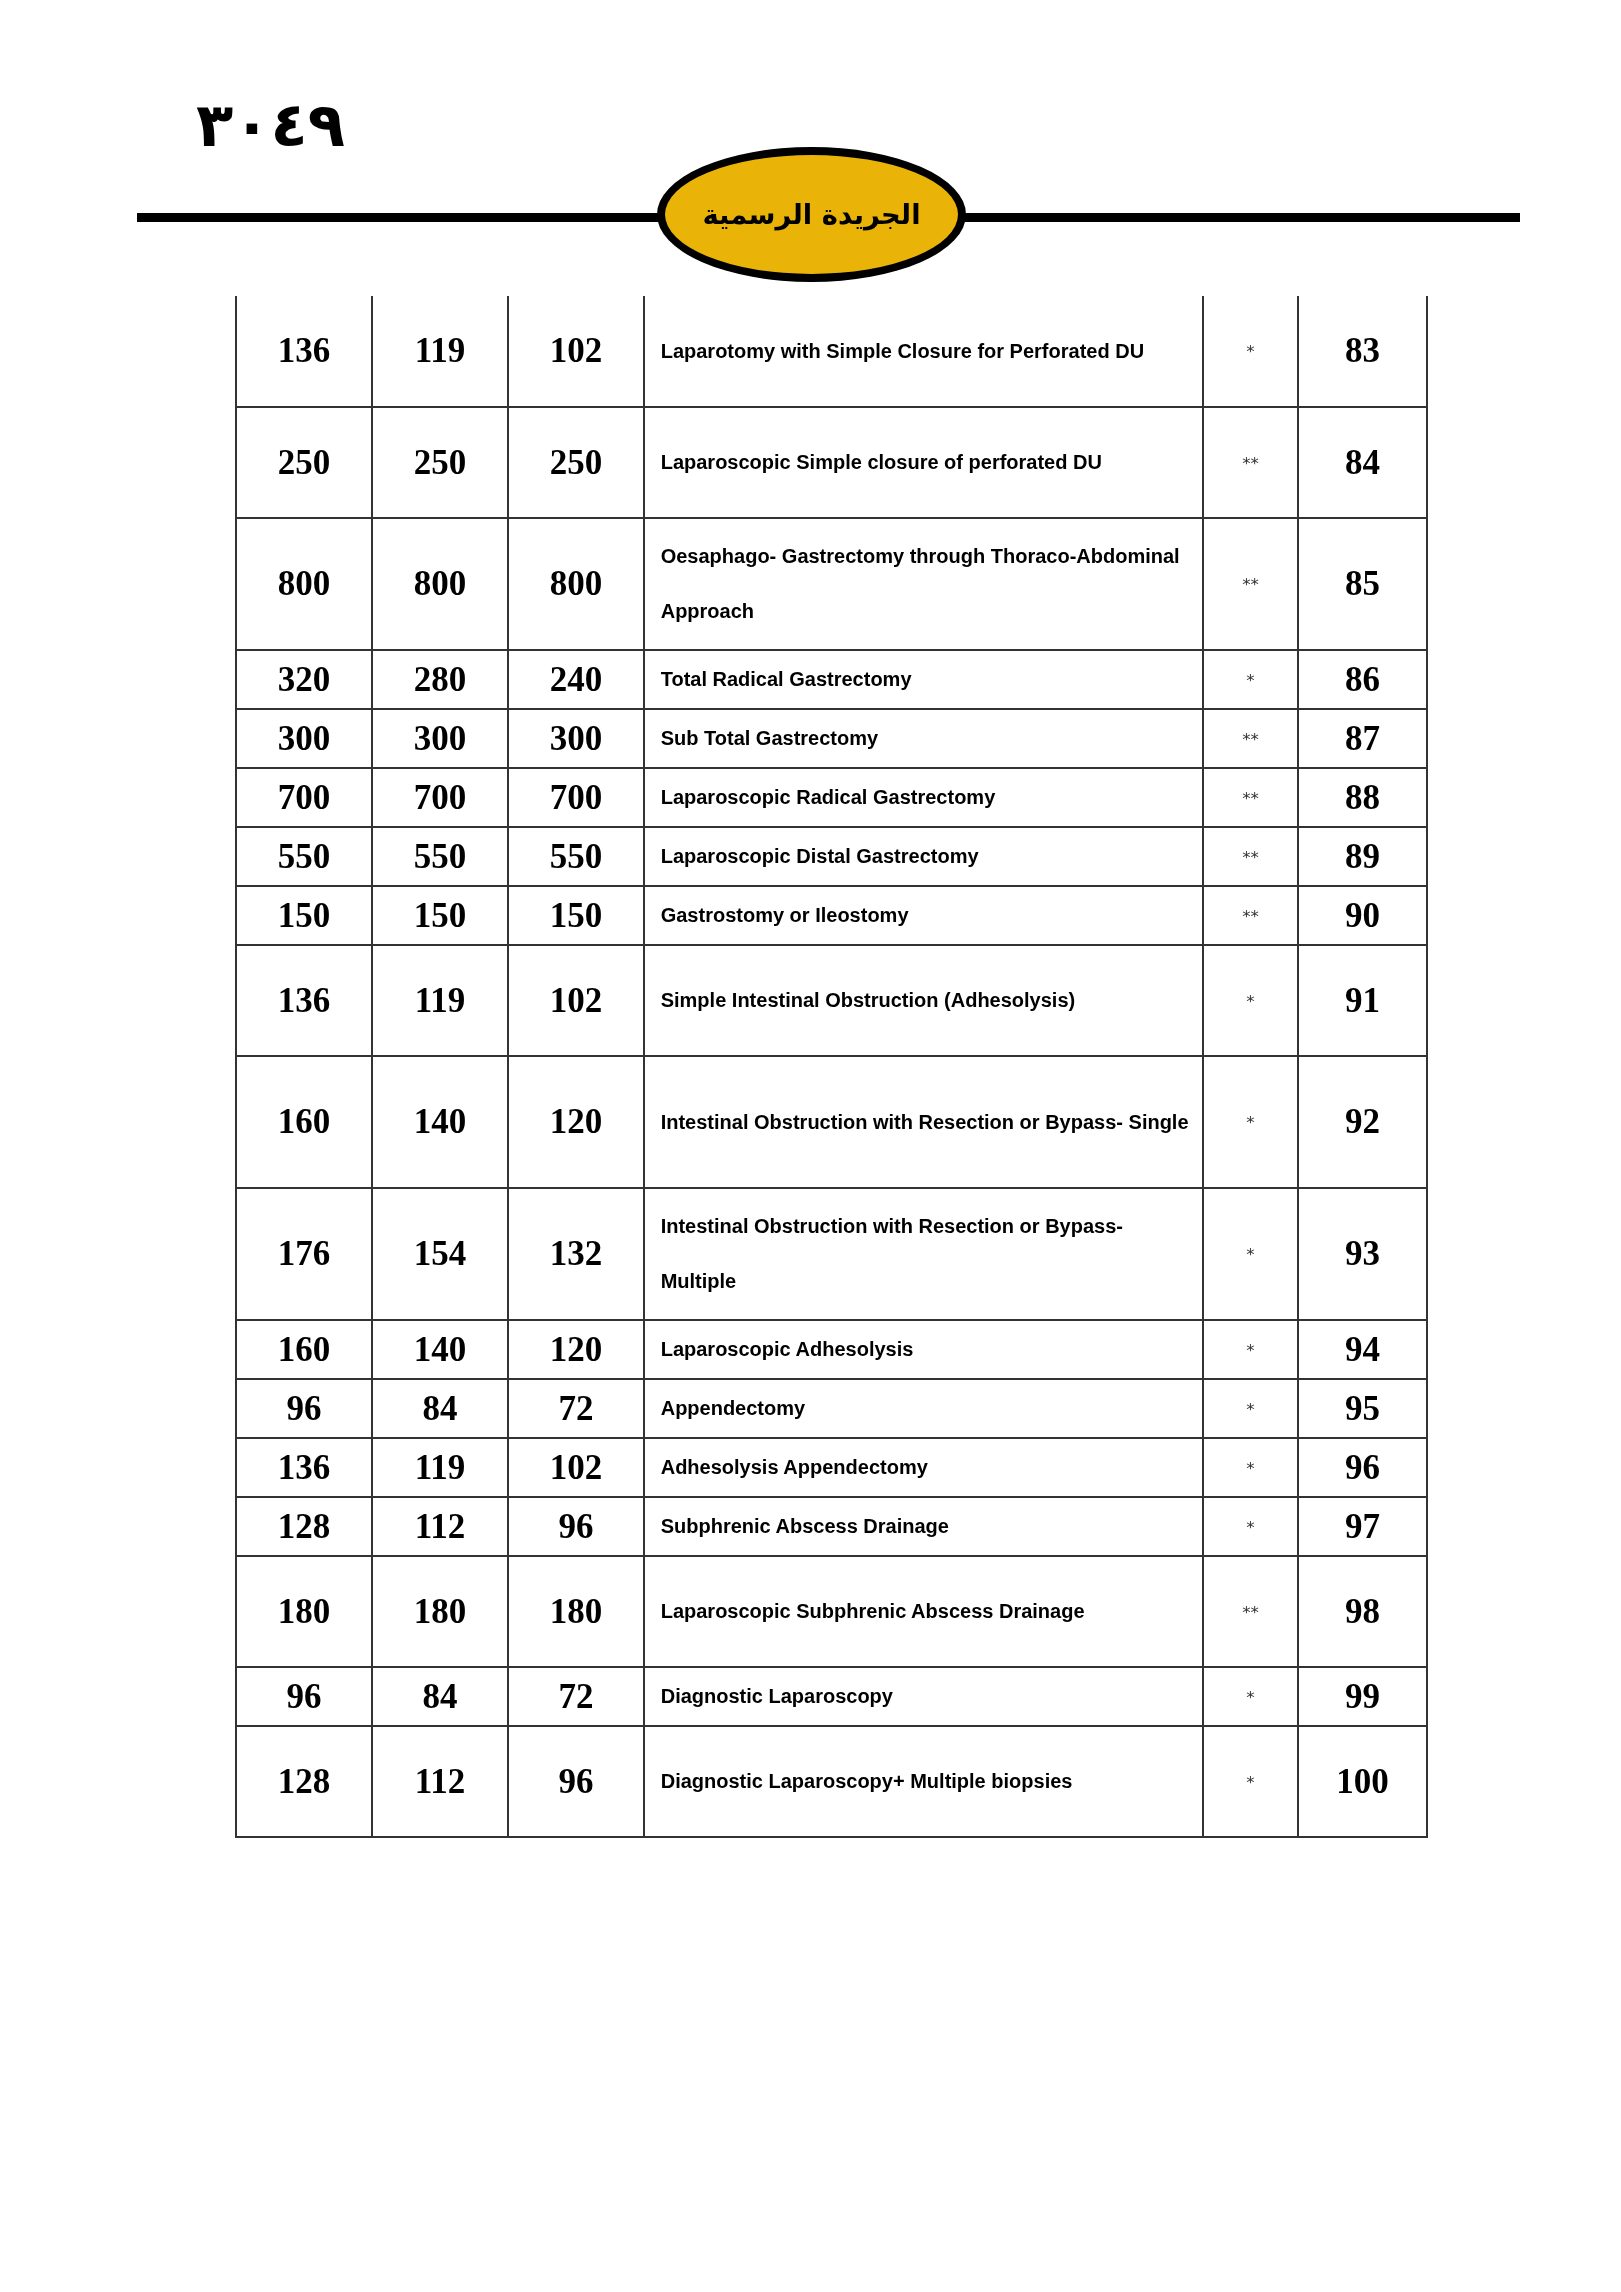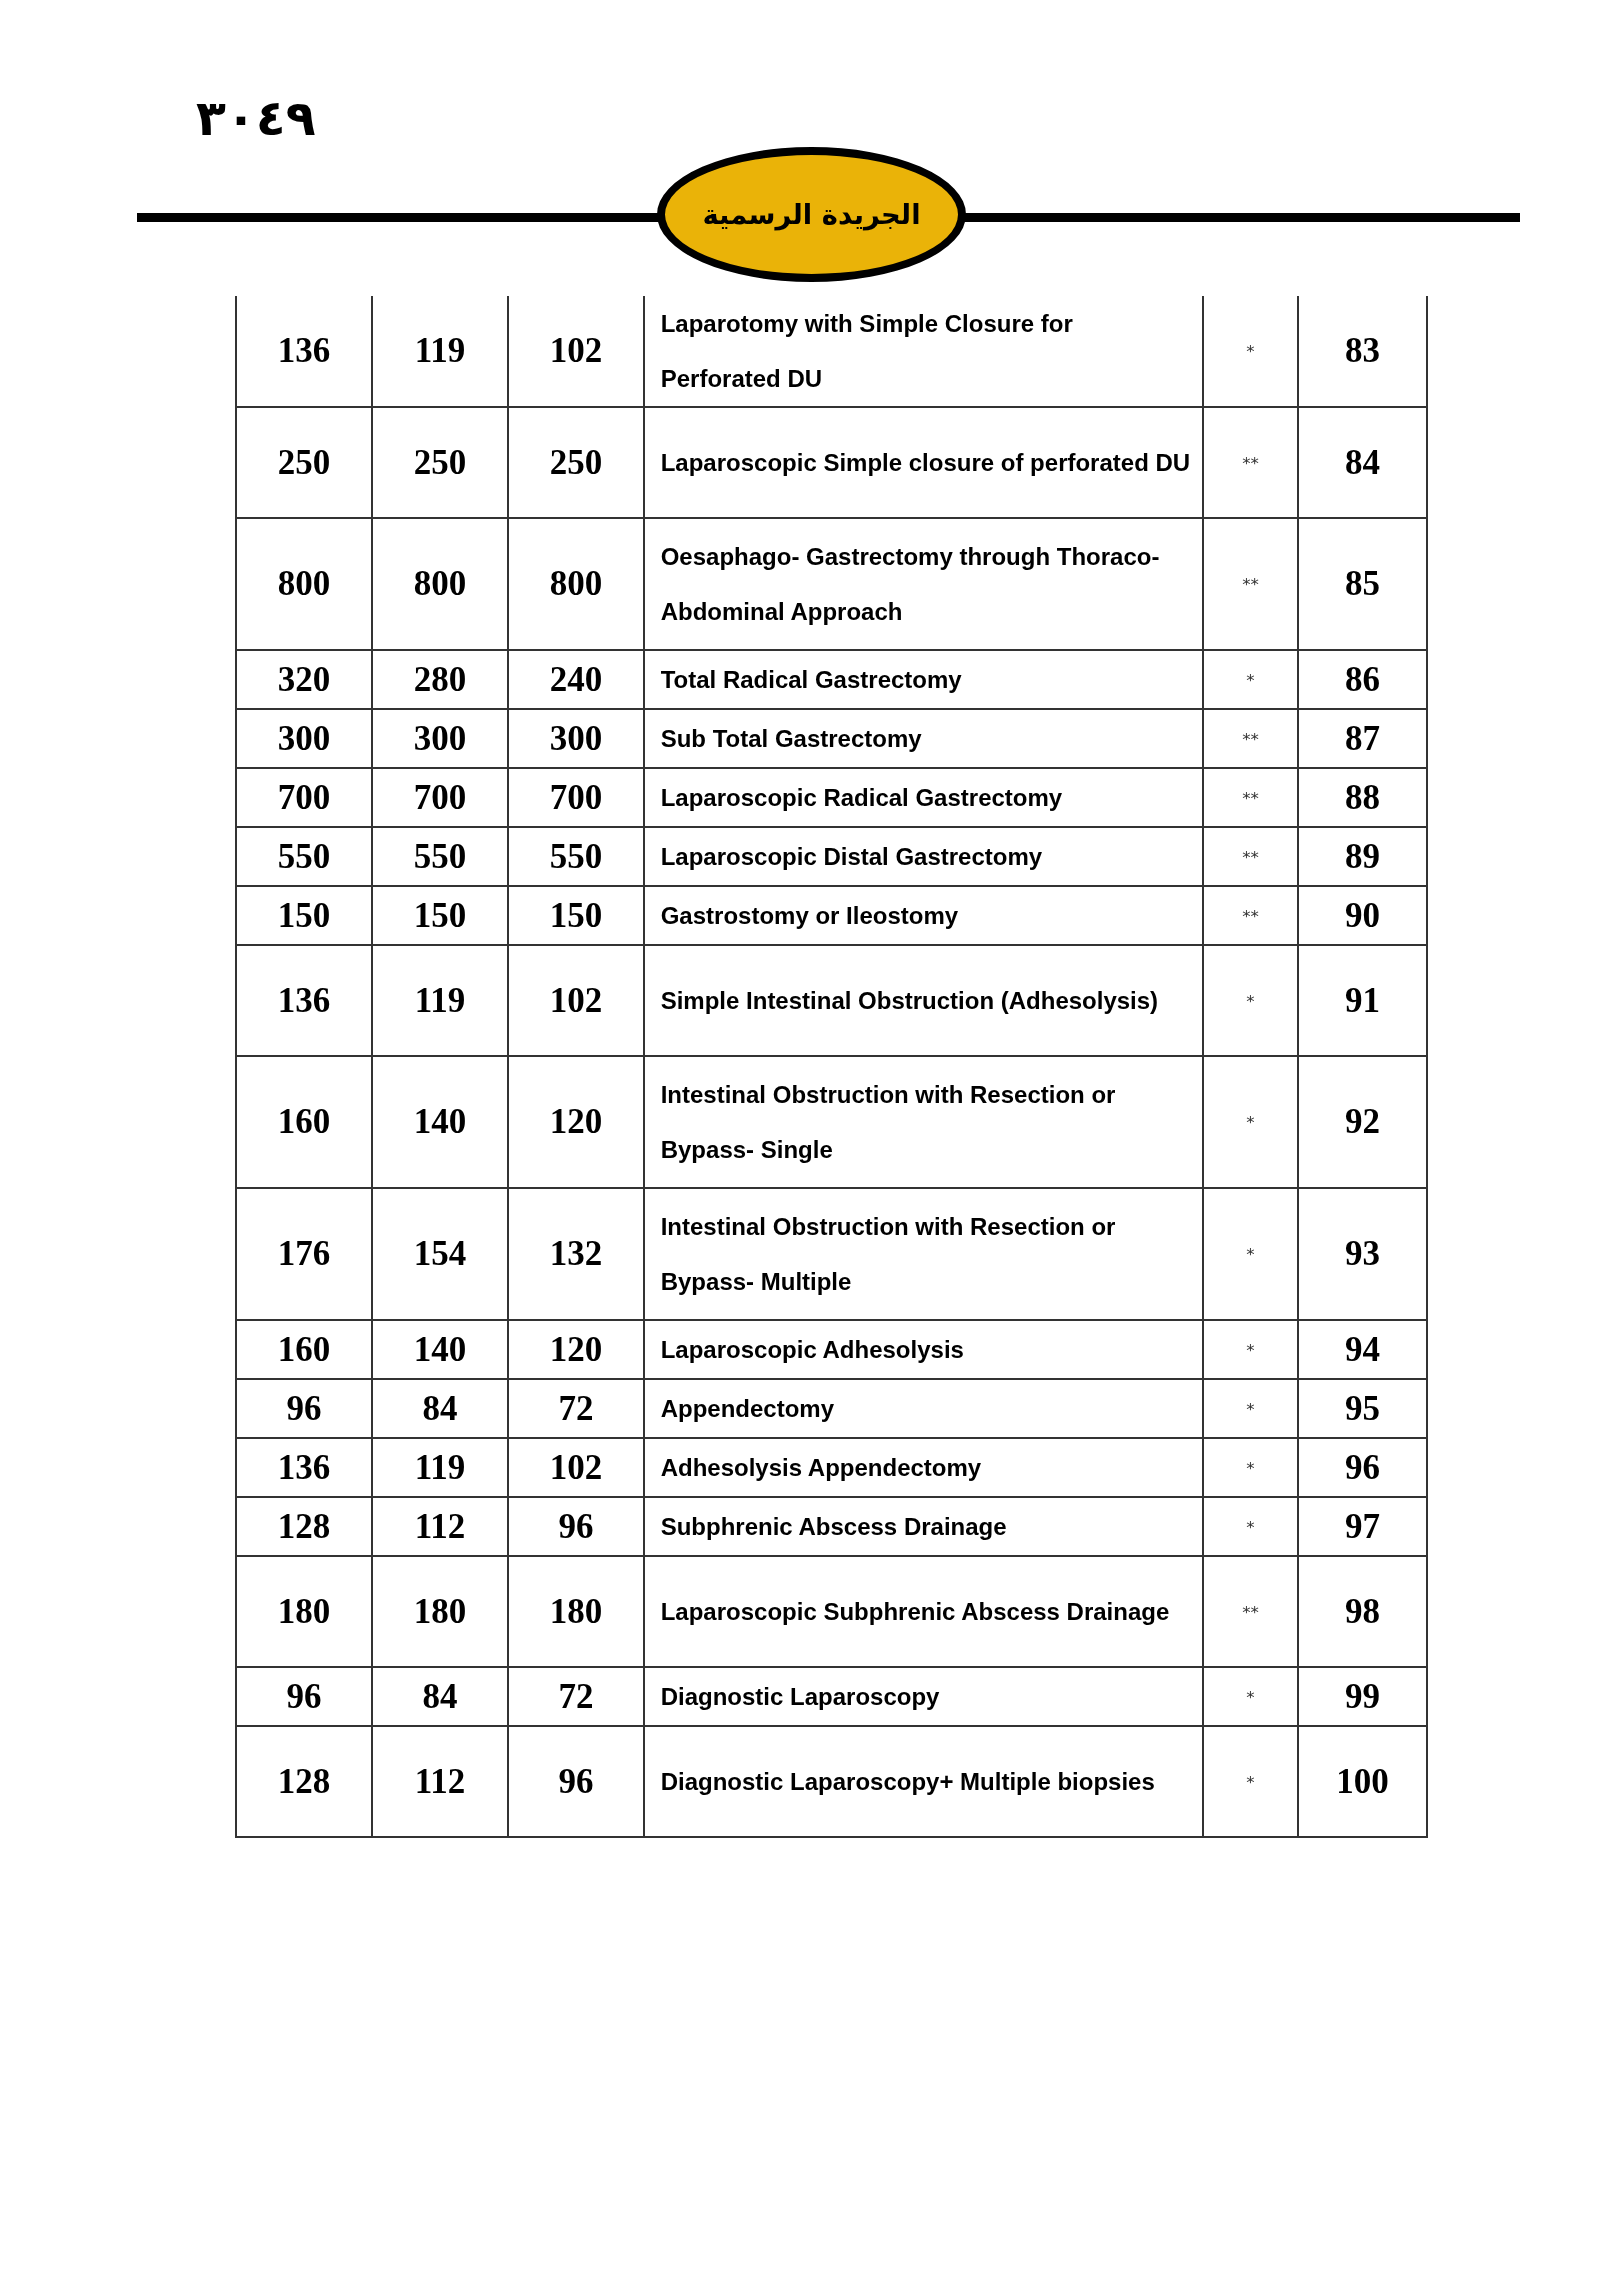--- a/index.html
+++ b/index.html
@@ -1,19 +1,19 @@
 <!DOCTYPE html>
 <html><head>
 <meta charset="utf-8">
 <style>
   html, body { margin: 0; padding: 0; background: #ffffff; }
   body { width: 1621px; height: 2293px; position: relative; overflow: hidden; color: #000; }
   .page-number {
     position: absolute; left: 196px; top: 94px;
-    font-family: "DejaVu Sans", sans-serif; font-weight: bold; font-size: 49px;
+    font-family: "DejaVu Sans", sans-serif; font-weight: bold; font-size: 61px;
     letter-spacing: 13.7px; direction: rtl; line-height: 1;
   }
   .rule {
     position: absolute; top: 213px; height: 8.8px; background: #000;
   }
   .rule.left { left: 137px; width: 529px; }
   .rule.right { left: 961px; width: 559px; }
   .oval {
     position: absolute; left: 657px; top: 147px; width: 309px; height: 135px;
     border: 8.8px solid #000; border-radius: 50%; box-sizing: border-box; background: #eab308;
@@ -28,21 +28,21 @@
   }
   table.fees td {
     border: 2px solid #333; padding: 0; vertical-align: middle;
   }
   table.fees tr:first-child td { border-top: none; }
   td.num {
     text-align: center; font-family: "Liberation Serif", serif; font-weight: bold; font-size: 35px;
   }
   td.desc {
     text-align: left; padding-left: 15.7px !important; padding-right: 9.8px !important;
-    font-family: "Liberation Sans", sans-serif; font-weight: bold; font-size: 24px; line-height: 55px;
+    font-family: "Liberation Sans", sans-serif; font-weight: bold; font-size: 20px; line-height: 55px;
   }
   td.star {
     text-align: center; font-family: "DejaVu Sans", sans-serif; font-size: 16.7px; color: #333;
   }
   td.code {
     text-align: center; font-family: "Liberation Serif", serif; font-weight: bold; font-size: 35px;
   }
   tr.h1 { height: 59px; }
   tr.h2 { height: 111px; }
   tr.h3 { height: 132px; }

